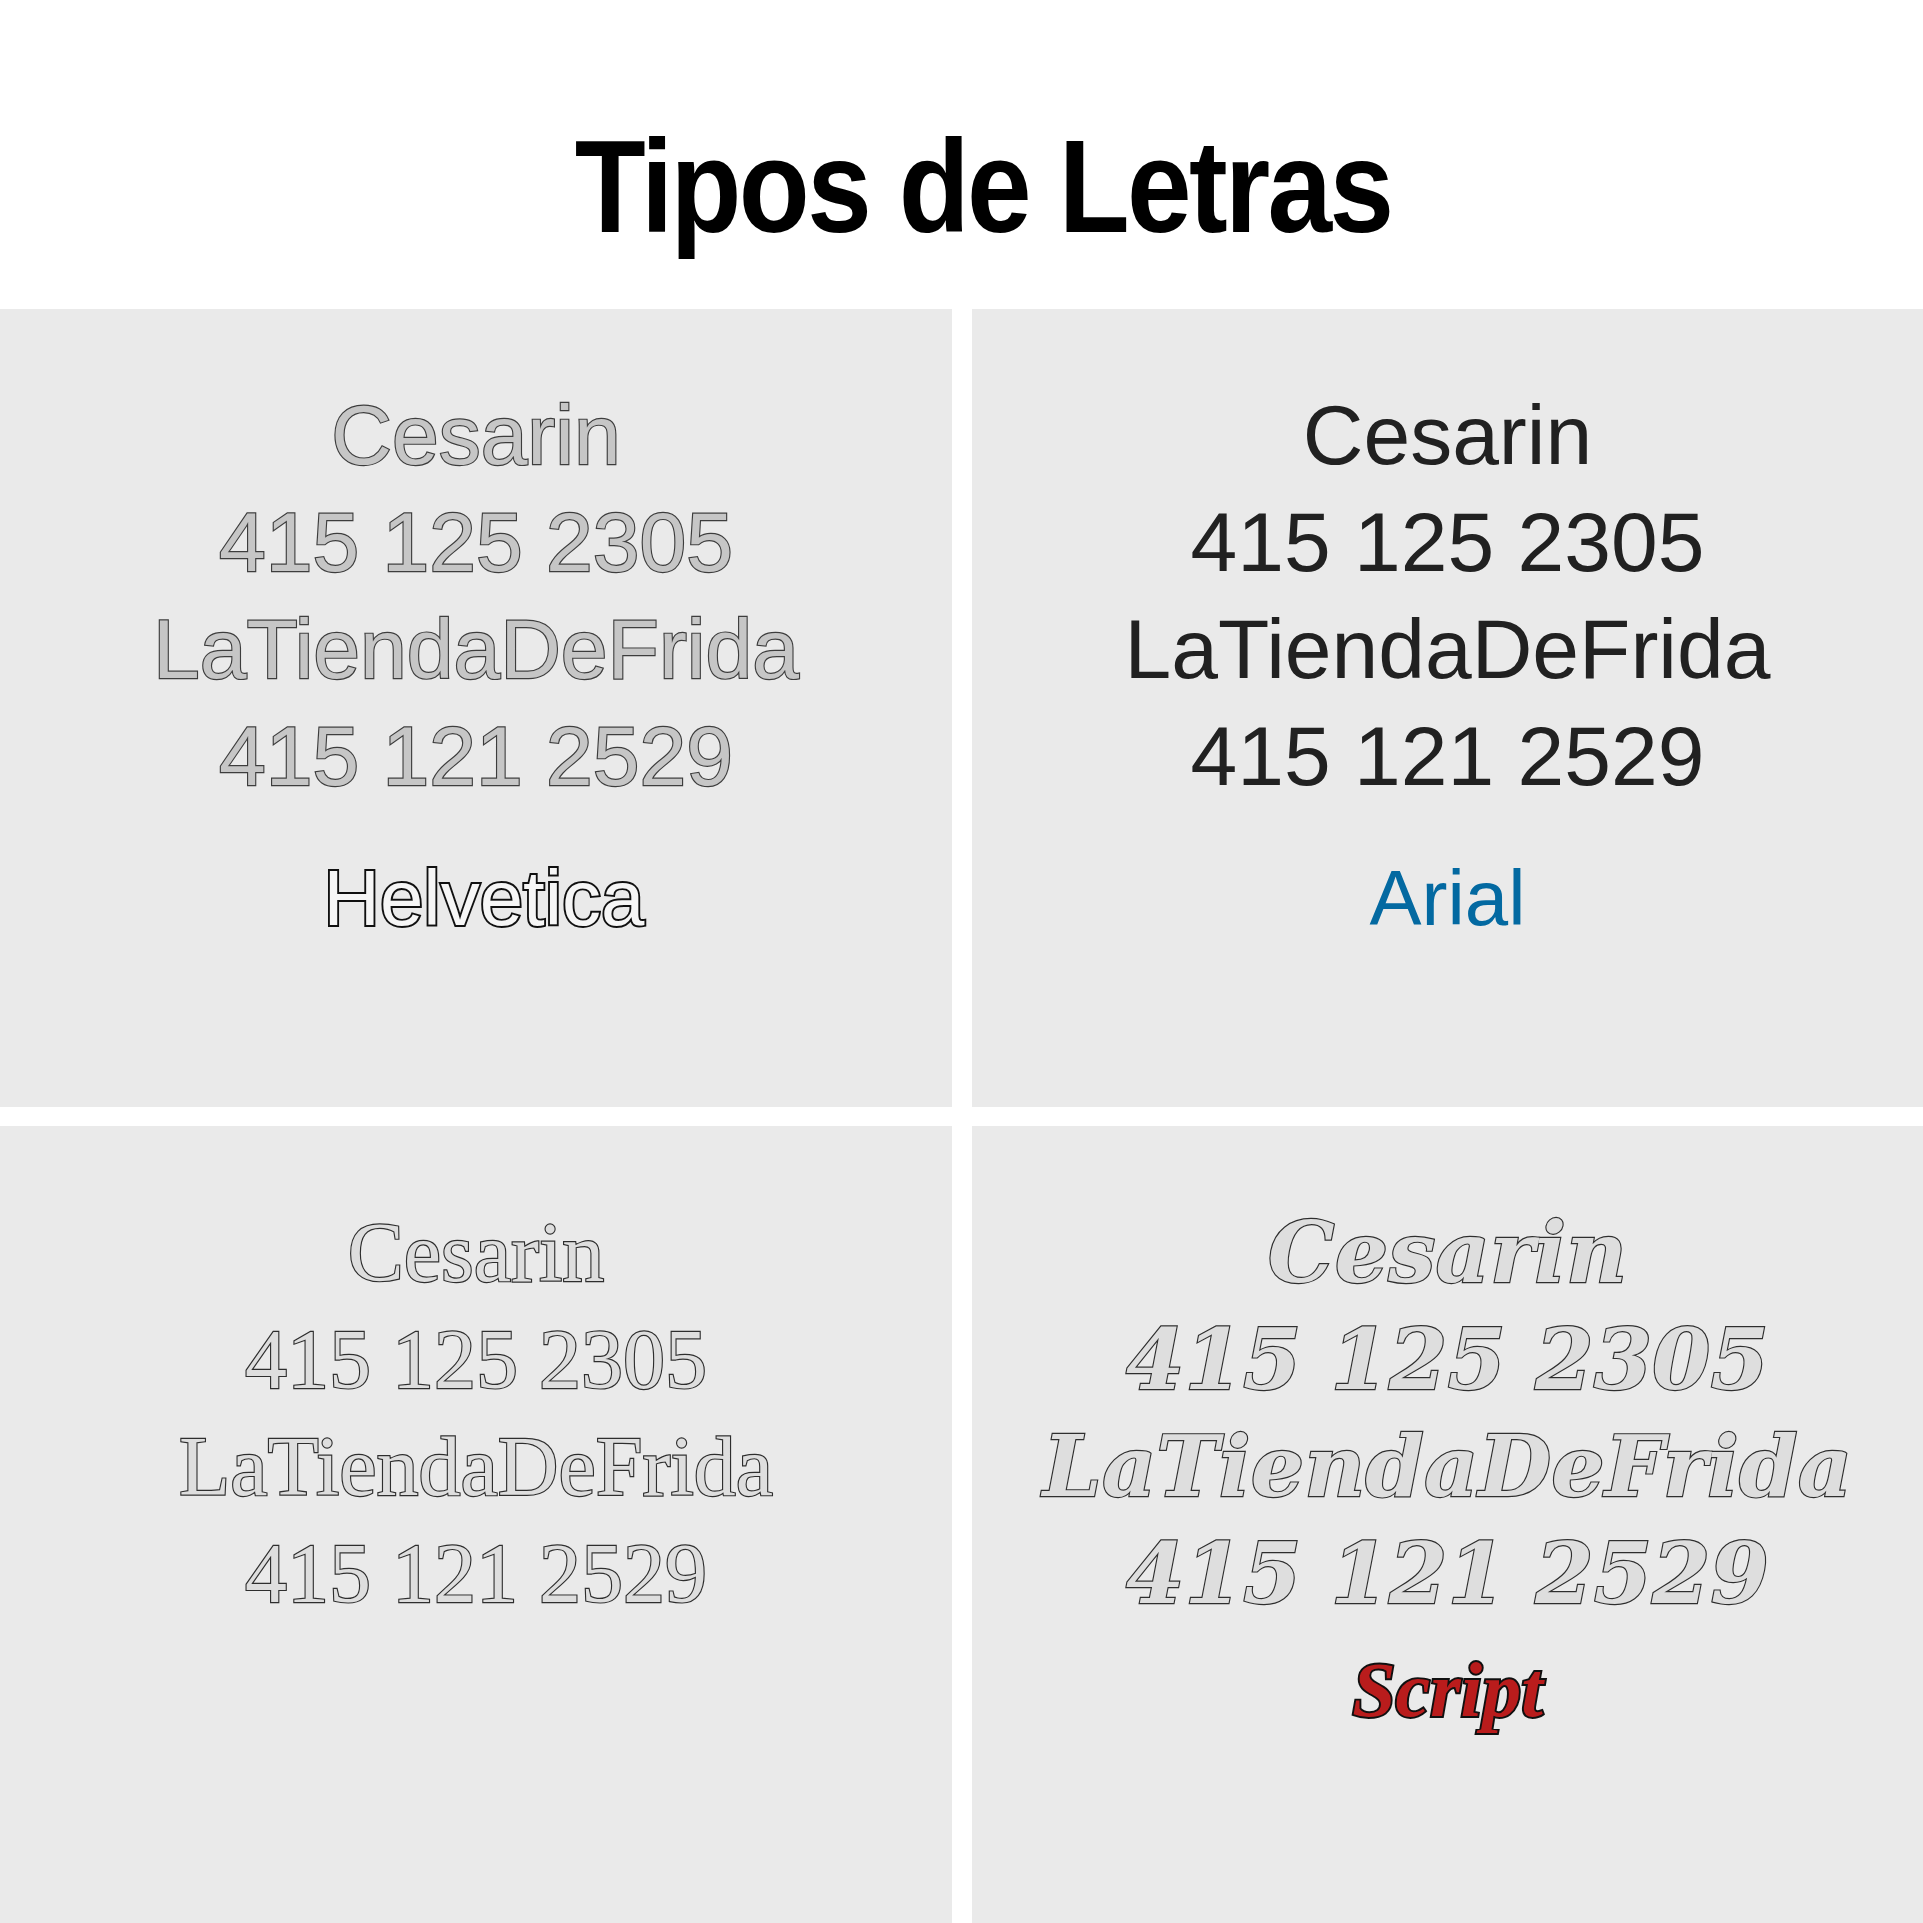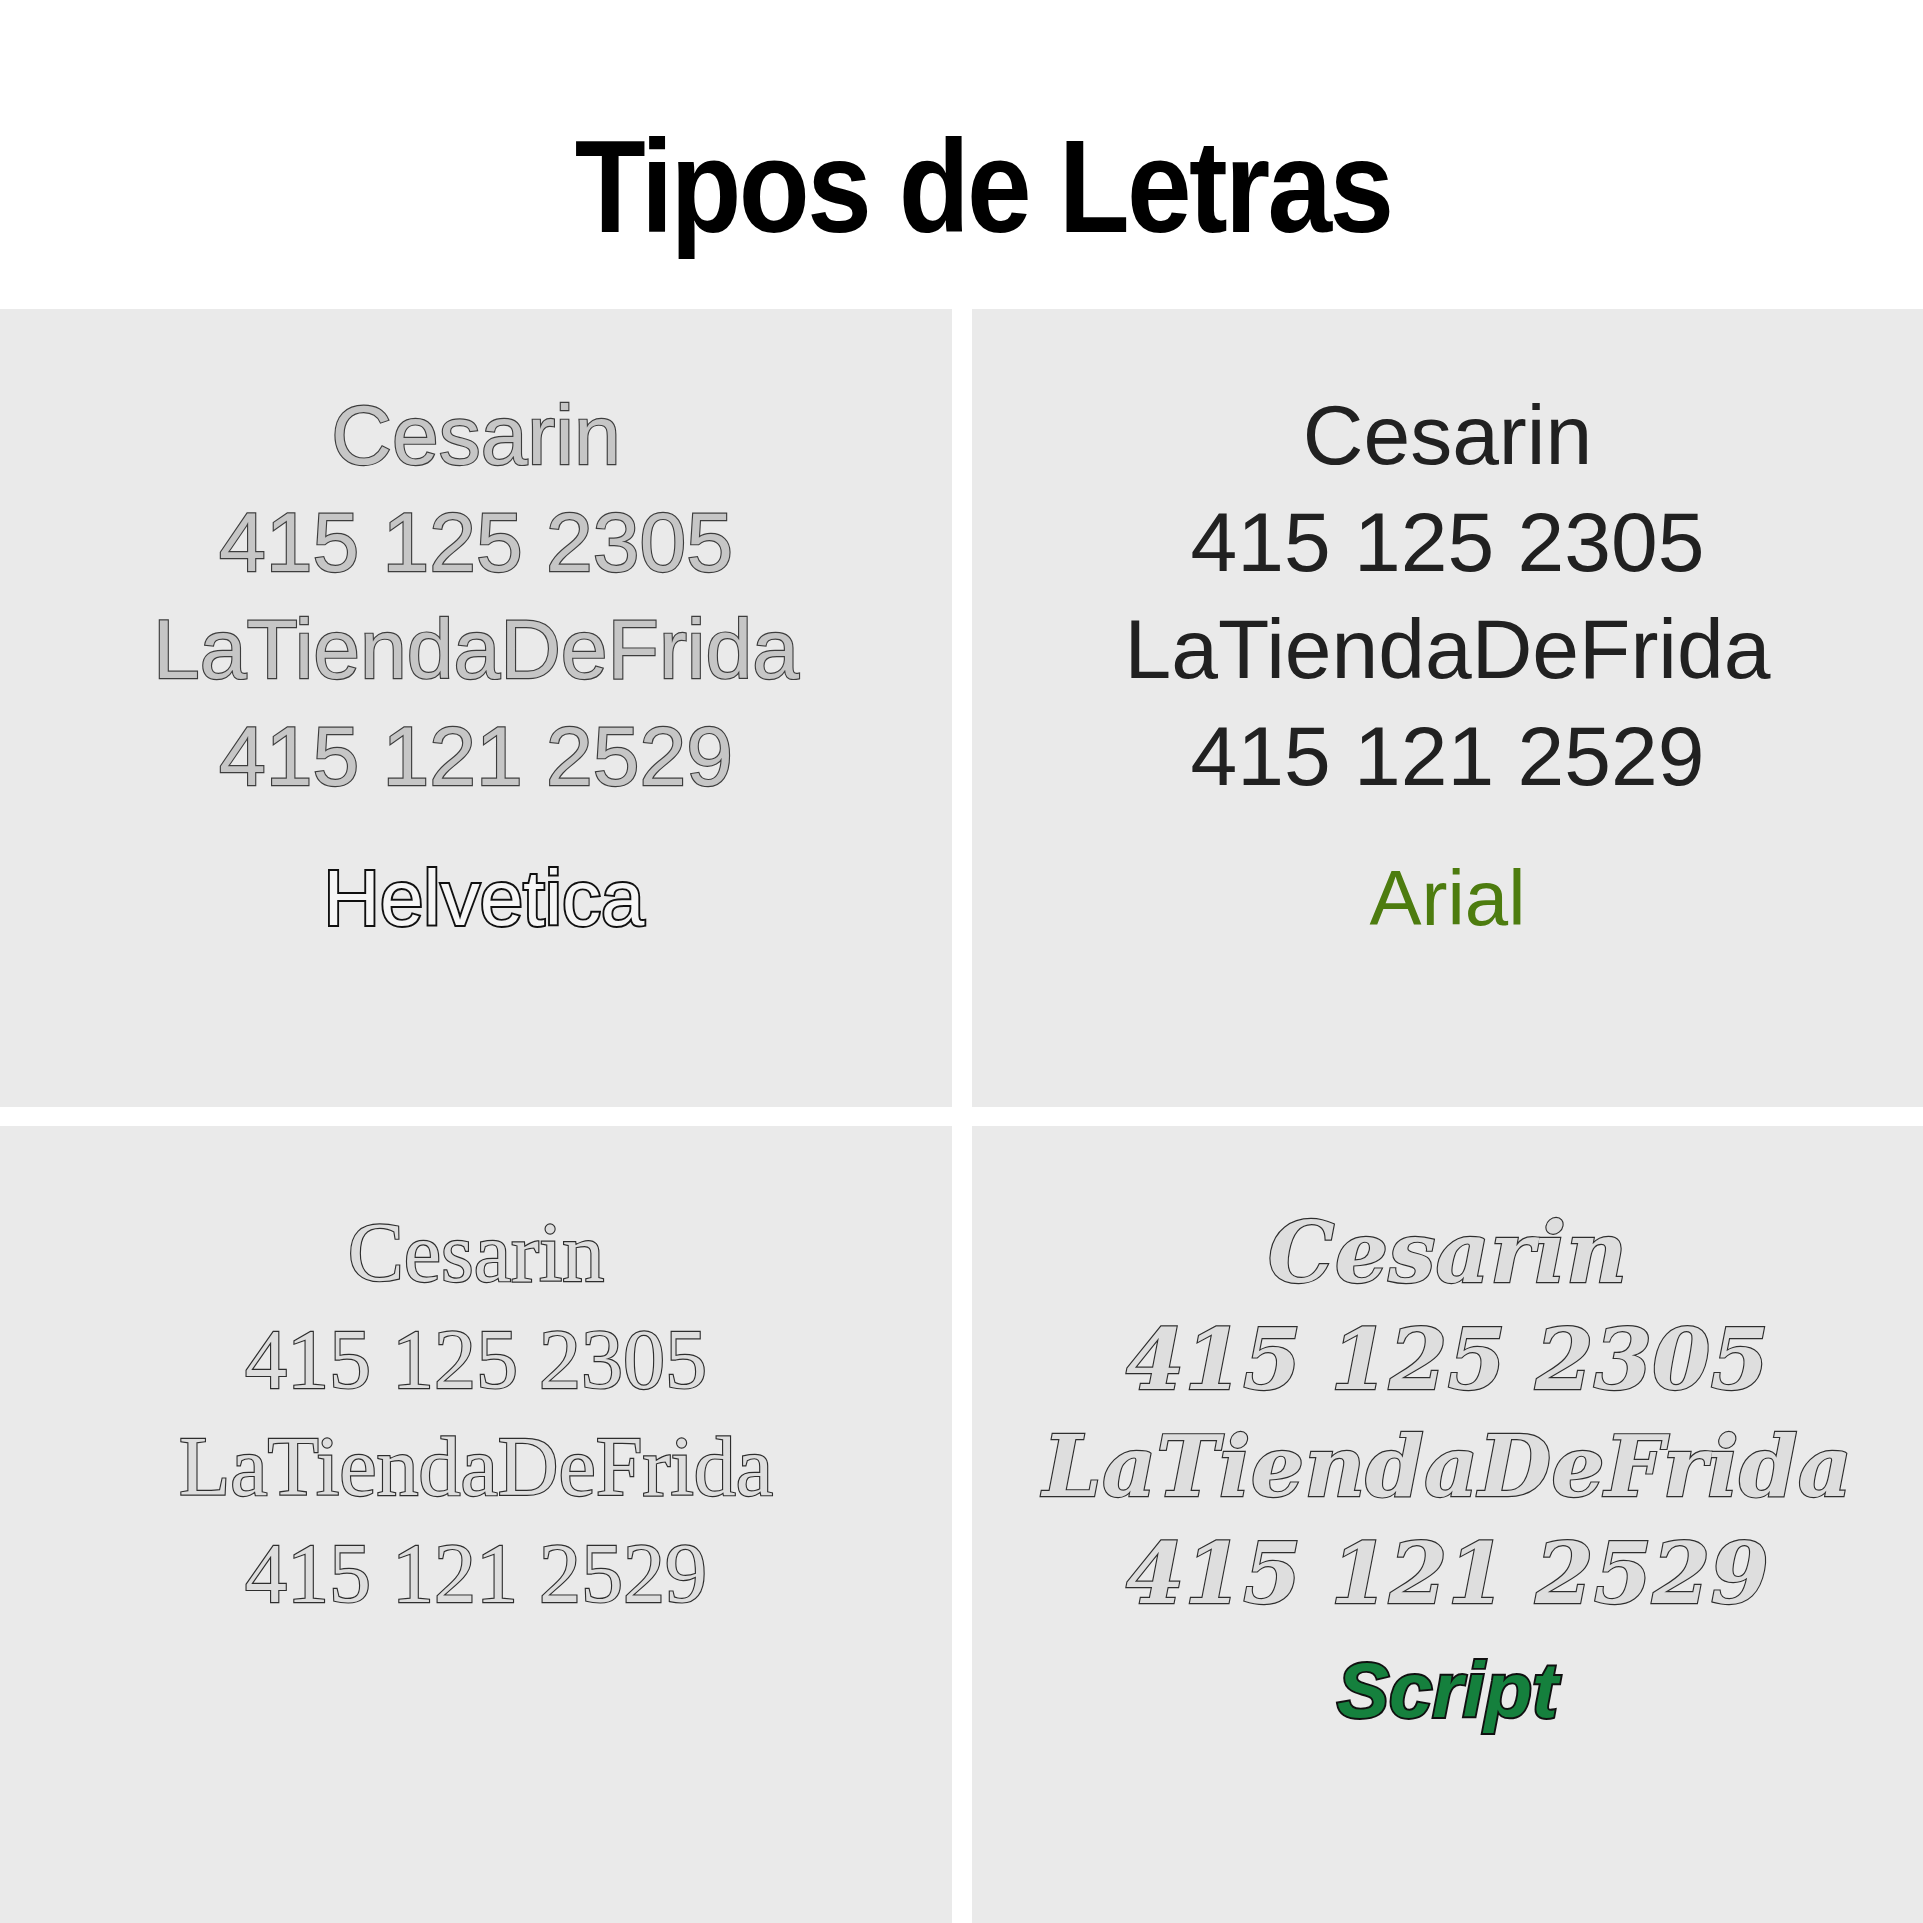--- a/index.html
+++ b/index.html
@@ -92,21 +92,21 @@
     paint-order: stroke fill;
     margin-left: 16px;
   }
   
   .style-arial .line {
     font-family: "Liberation Sans", "DejaVu Sans", sans-serif;
     color: #212121;
   }
   .style-arial .label {
     font-family: "Liberation Sans", "DejaVu Sans", sans-serif;
-    color: #4d7c0f;
+    color: #0369a1;
   }
   
   .style-goudy .line {
     font-family: "Liberation Serif", "DejaVu Serif", serif;
     color: #dedede;
     -webkit-text-stroke: 2.3px #2e2e2e;
     paint-order: stroke fill;
   }
   .style-goudy .label {
     font-family: "Liberation Serif", "DejaVu Serif", serif;
@@ -117,24 +117,24 @@
   
   .style-script .line {
     font-family: "DejaVu Serif", "Liberation Serif", serif;
     font-style: italic;
     font-weight: 700;
     color: #dedede;
     -webkit-text-stroke: 2.3px #2e2e2e;
     paint-order: stroke fill;
   }
   .style-script .label {
-    font-family: Liberation Sans, sans-serif;
+    font-family: Liberation Serif, serif;
     font-style: italic;
     font-weight: 700;
-    color: #15803d;
+    color: #b91c1c;
     -webkit-text-stroke: 3.8px #101010;
     paint-order: stroke fill;
     margin-top: 16px;
   }
 </style>
 </head>
 <body>
 
 <div class="page">
 

